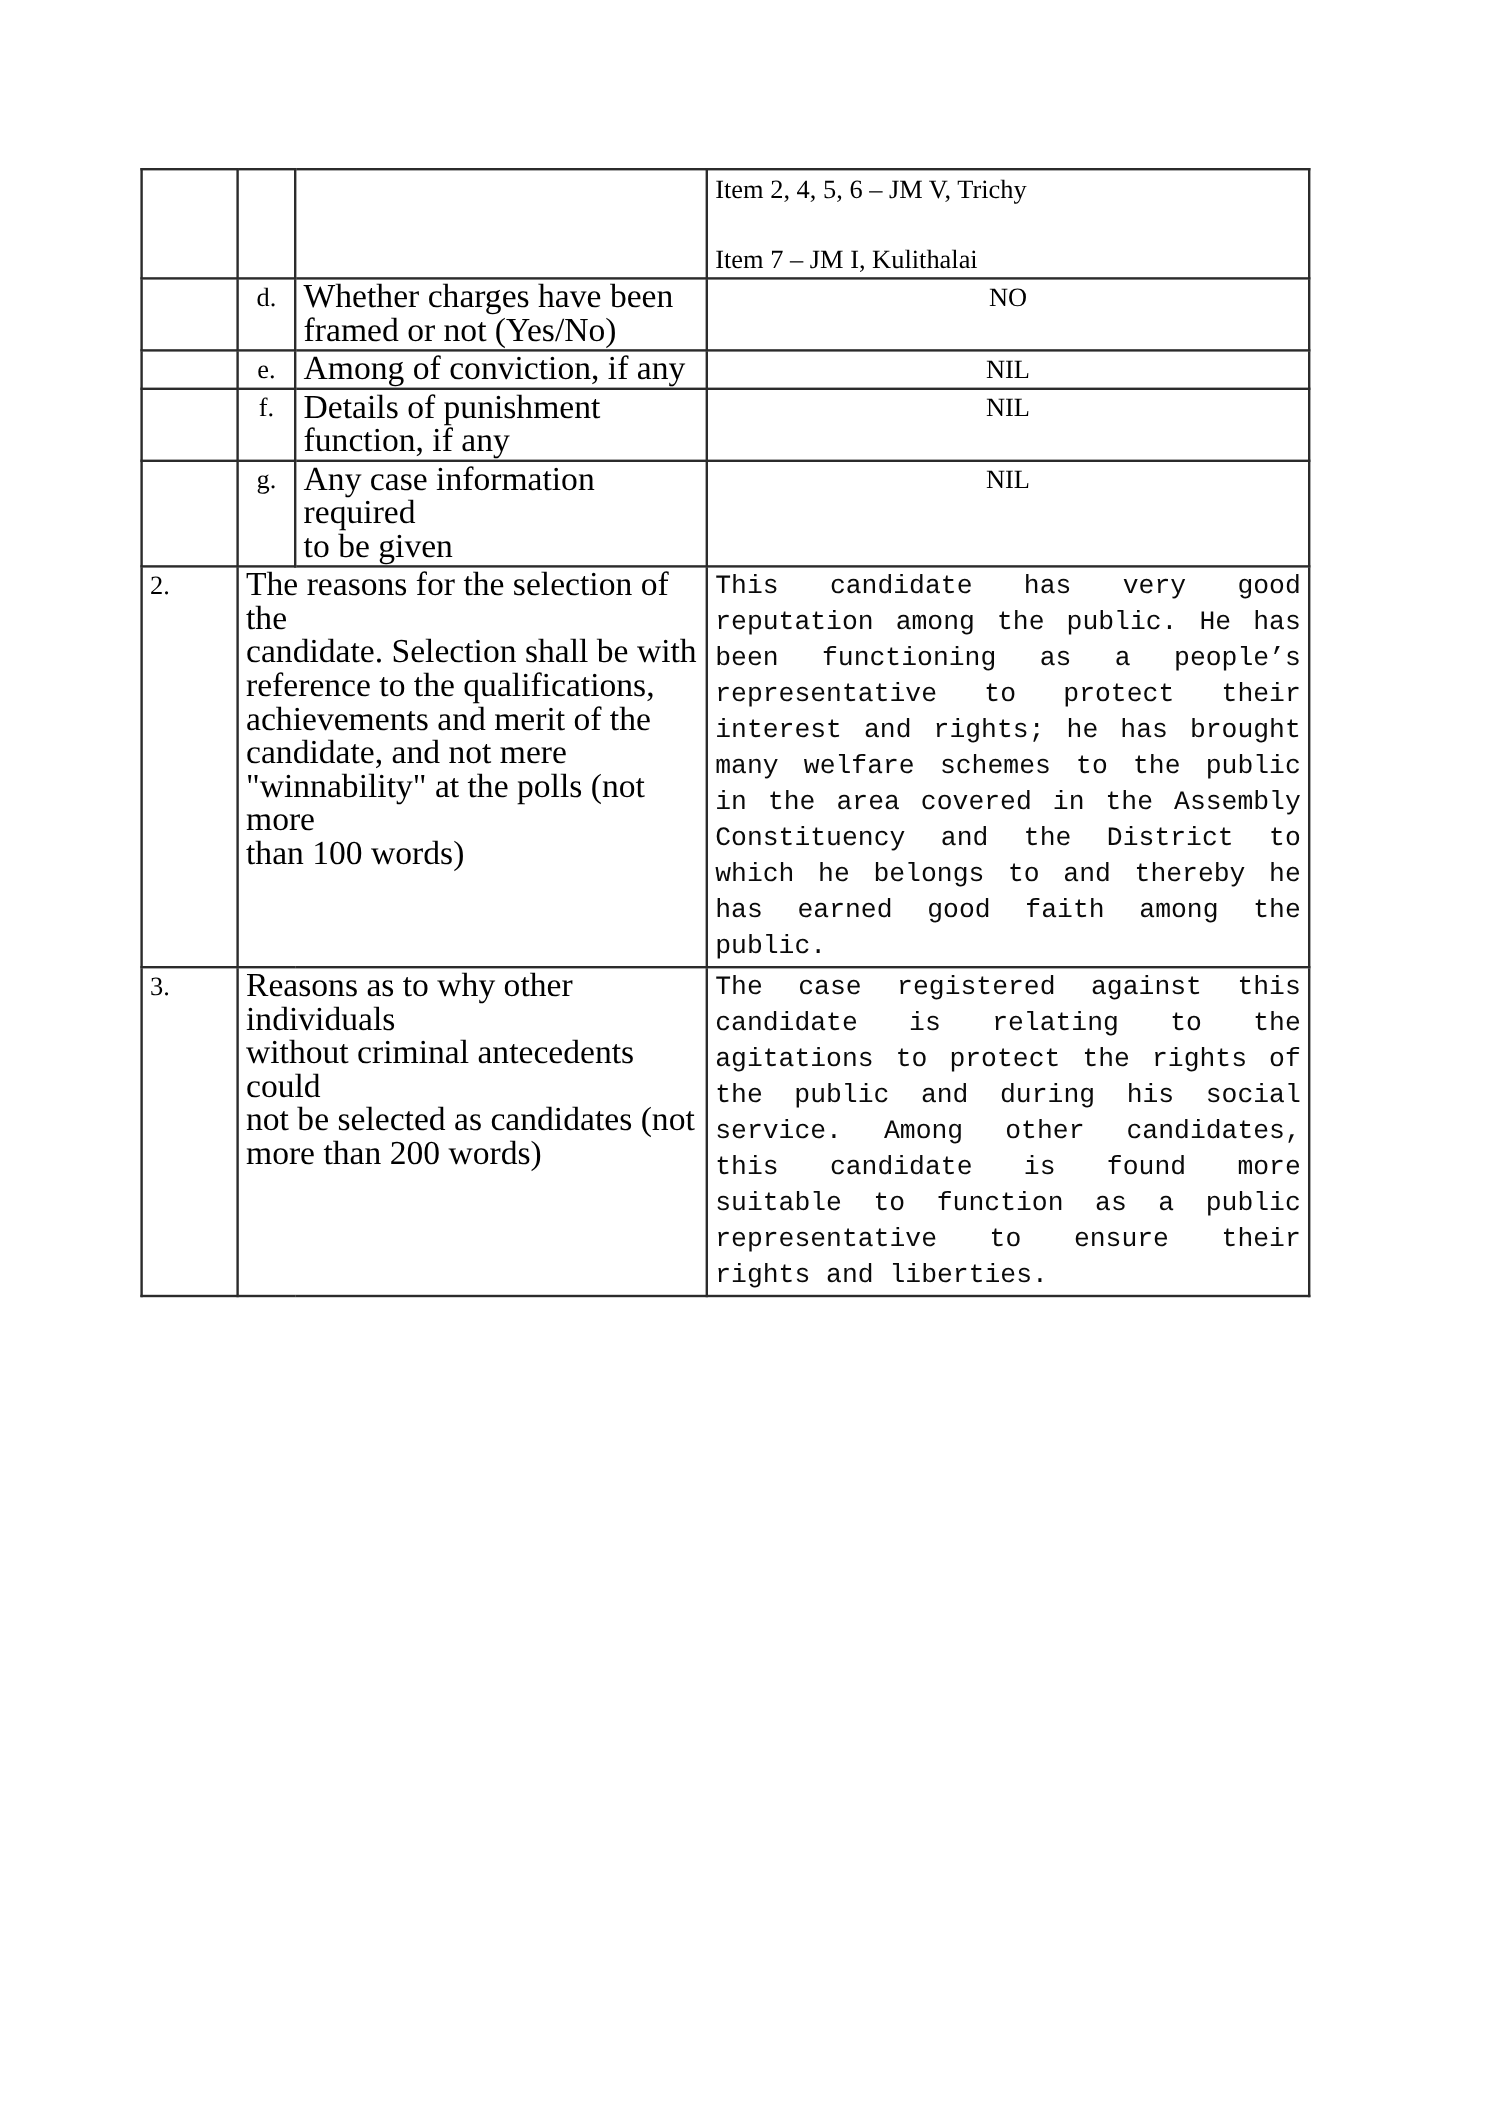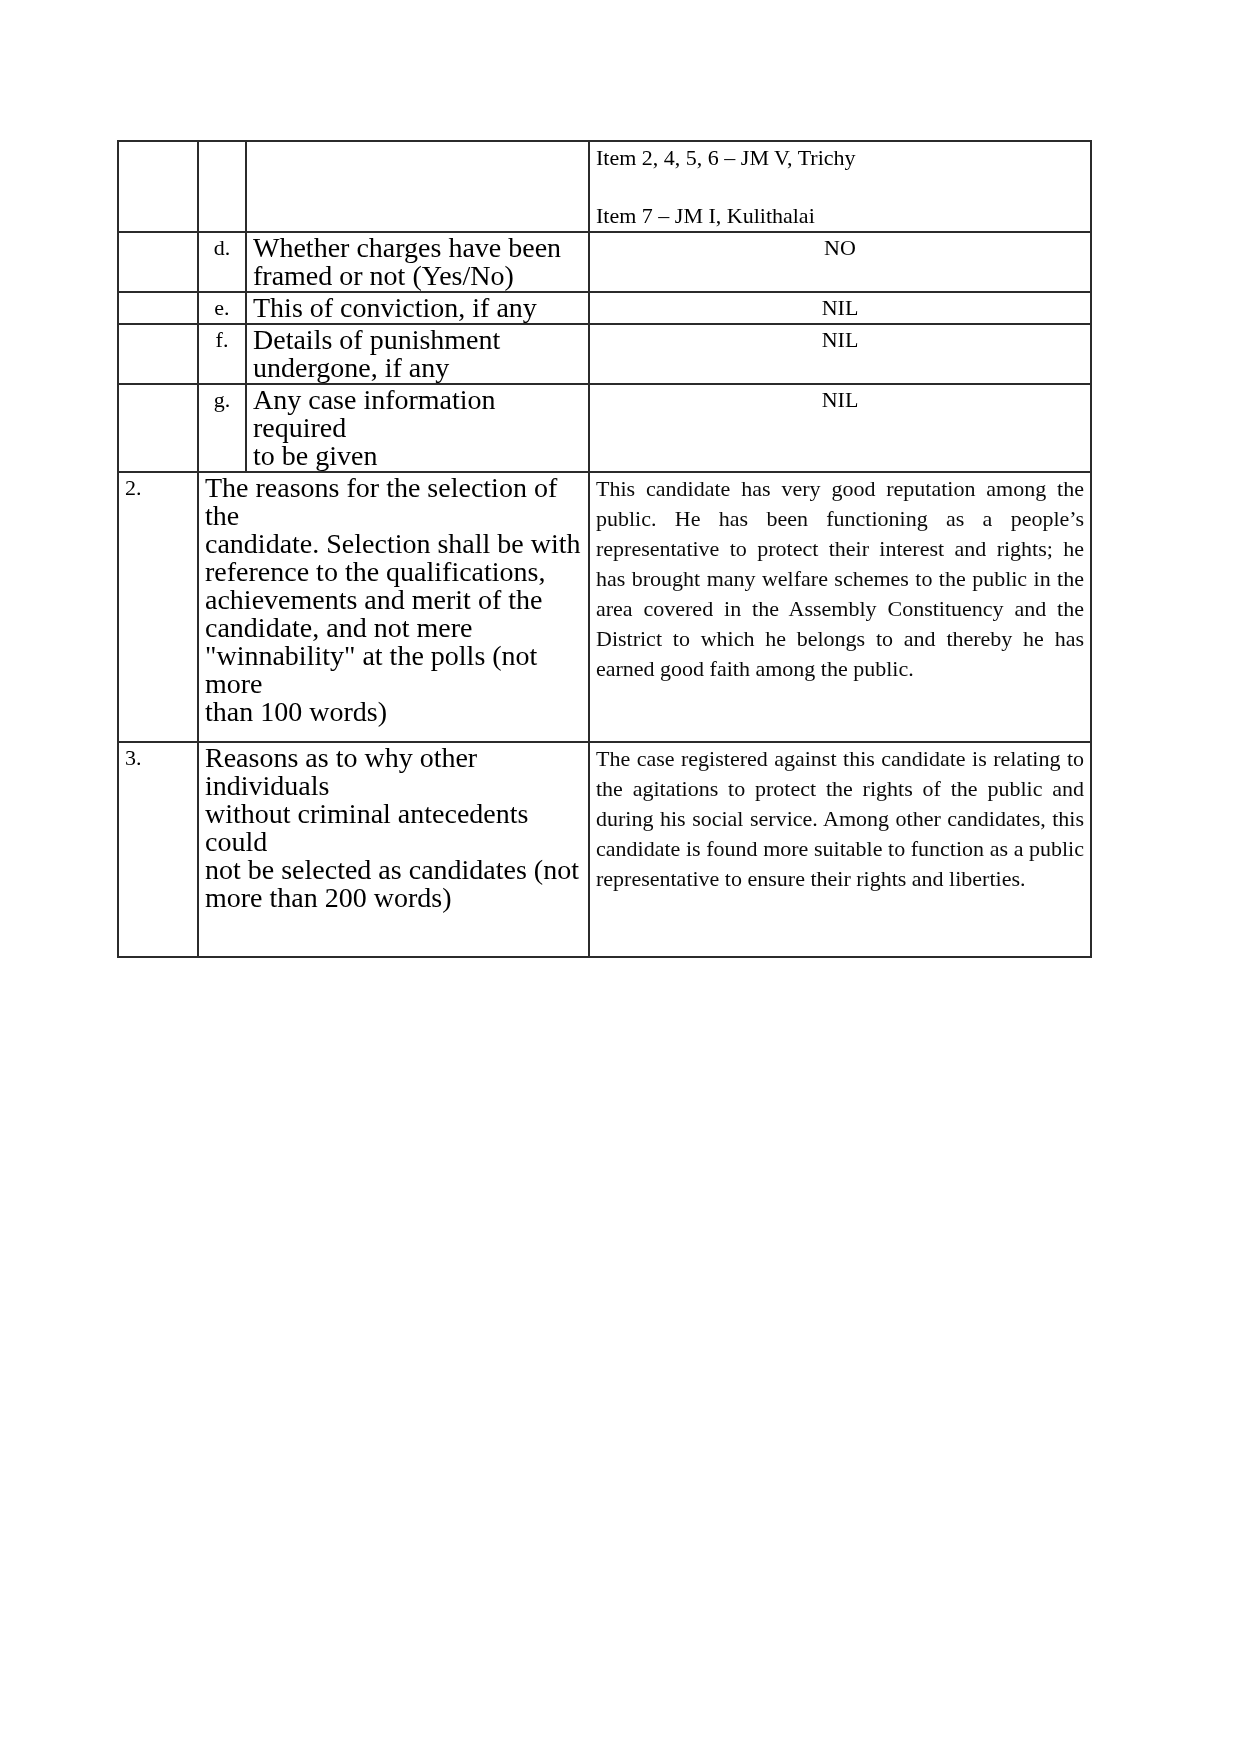--- a/index.html
+++ b/index.html
@@ -61,21 +61,21 @@
   }
   td.cont-cell {
     font-family: "Liberation Serif", serif;
     font-size: 22px;
     line-height: 29px;
     white-space: pre-line;
     text-align: left;
     padding-left: 12px;
   }
   td.sans-value {
-    font-family: Liberation Serif, serif;
+    font-family: Liberation Mono, monospace;
     font-size: 22px;
     line-height: 30px;
     text-align: justify;
     color: #0a0a0a;
     padding: 2px 15px 2px 13px;
     border-radius: 10px;
   }
 </style>
 </head>
 <body>
@@ -104,29 +104,29 @@
       <td></td>
       <td class="letter-cell">d.</td>
       <td class="label-cell">Whether charges have been
 framed or not (Yes/No)</td>
       <td class="value-center">NO</td>
     </tr>
 
     <tr style="height:28px">
       <td></td>
       <td class="letter-cell">e.</td>
-      <td class="label-cell">This of conviction, if any</td>
+      <td class="label-cell">Among of conviction, if any</td>
       <td class="value-center">NIL</td>
     </tr>
 
     <tr style="height:57px">
       <td></td>
       <td class="letter-cell">f.</td>
       <td class="label-cell">Details of punishment
-undergone, if any</td>
+function, if any</td>
       <td class="value-center">NIL</td>
     </tr>
 
     <tr style="height:60px">
       <td></td>
       <td class="letter-cell">g.</td>
       <td class="label-cell">Any case information required
 to be given</td>
       <td class="value-center">NIL</td>
     </tr>

